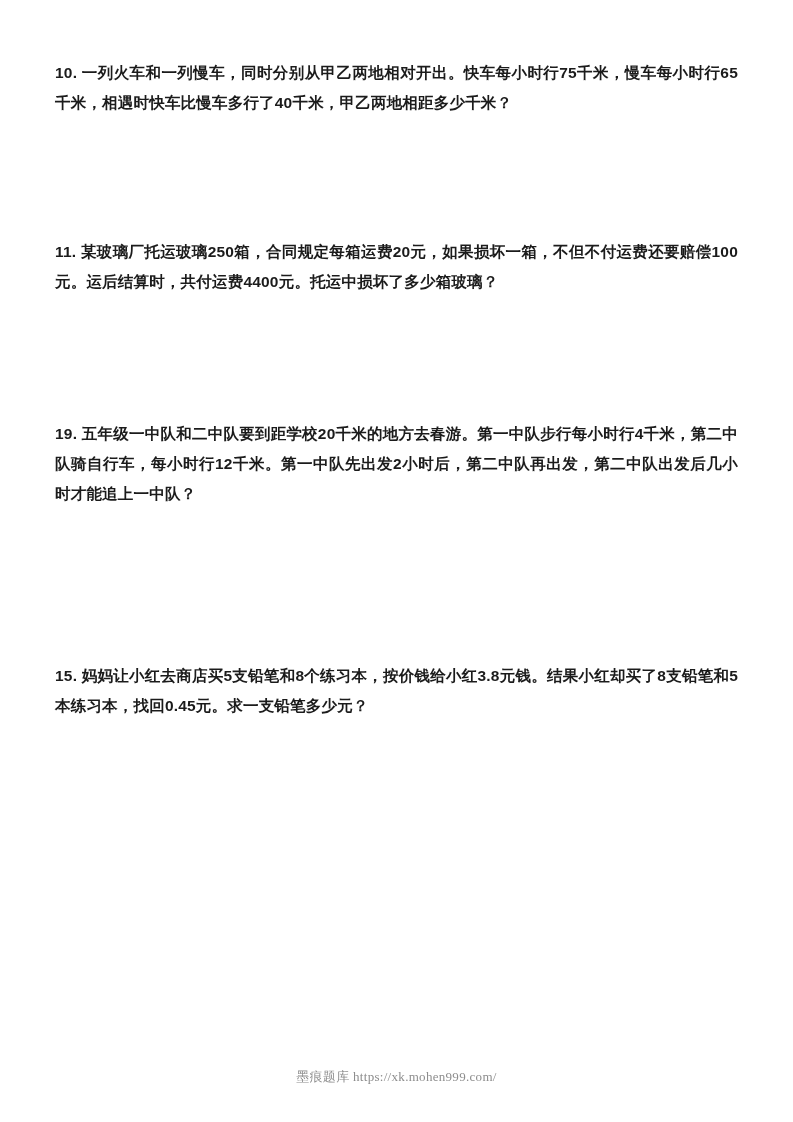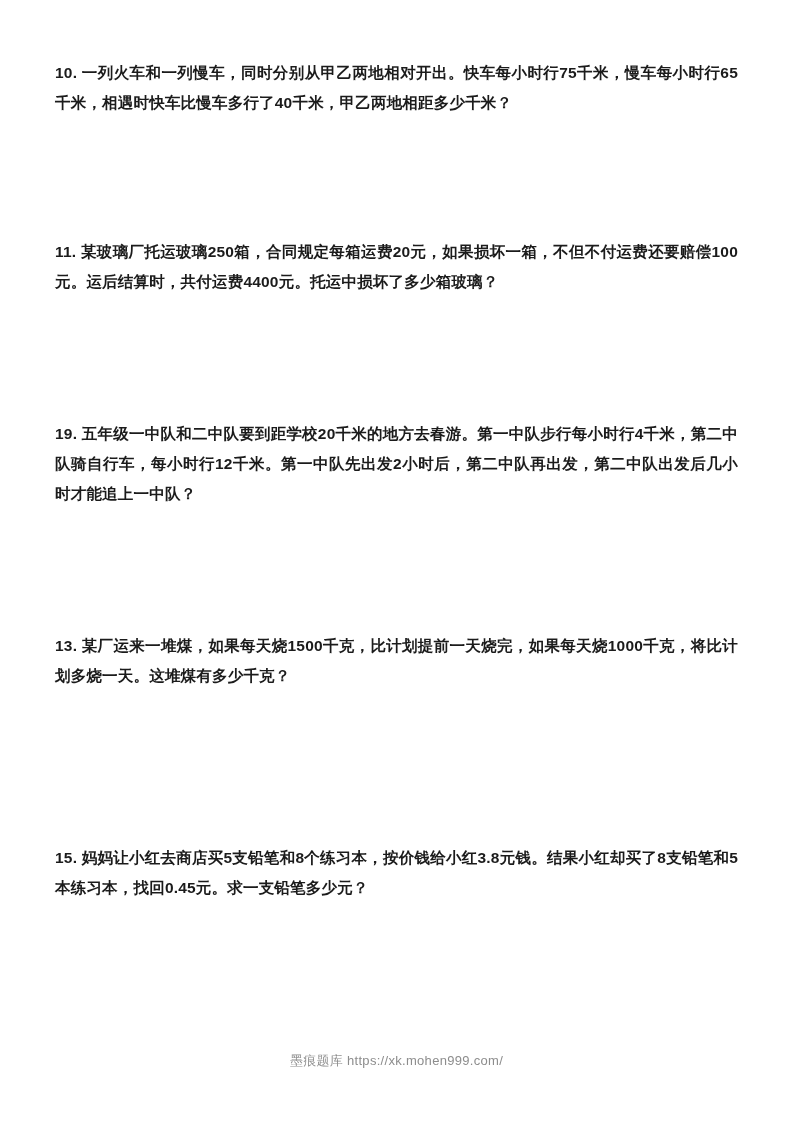--- a/index.html
+++ b/index.html
@@ -33,38 +33,37 @@
   .p-10 { margin-top: 8px; }
   .p-11 { margin-top: 119px; }
   .p-12 { margin-top: 122px; }
   .p-13 { margin-top: 122px; }
   .p-14 { margin-top: 152px; }
 
   .footer {
     position: absolute;
     left: 0;
     right: 0;
-    bottom: 52px;
+    bottom: 36px;
     text-align: center;
     font-size: 13px;
     color: #8d8d8d;
-    font-family: Liberation Sans, sans-serif;
+    font-family: Liberation Serif, serif;
     letter-spacing: 0.3px;
   }
 </style>
 </head>
 <body>
 
 <div class="page">
 
   <div class="problem p-10">10. 一列火车和一列慢车，同时分别从甲乙两地相对开出。快车每小时行75千米，慢车每小时行65千米，相遇时快车比慢车多行了40千米，甲乙两地相距多少千米？</div>
 
   <div class="problem p-11">11. 某玻璃厂托运玻璃250箱，合同规定每箱运费20元，如果损坏一箱，不但不付运费还要赔偿100元。运后结算时，共付运费4400元。托运中损坏了多少箱玻璃？</div>
 
   <div class="problem p-12">19. 五年级一中队和二中队要到距学校20千米的地方去春游。第一中队步行每小时行4千米，第二中队骑自行车，每小时行12千米。第一中队先出发2小时后，第二中队再出发，第二中队出发后几小时才能追上一中队？</div>
 
-  <div class="problem p-13">13. 某厂运来一堆煤，如果每天烧1500千克，比计划提前一天烧完，如果每天烧1000千克，将比计划多烧一天。这堆煤有多少千克？</div>
 
   <div class="problem p-14">15. 妈妈让小红去商店买5支铅笔和8个练习本，按价钱给小红3.8元钱。结果小红却买了8支铅笔和5本练习本，找回0.45元。求一支铅笔多少元？</div>
 
   <div class="footer">墨痕题库 https://xk.mohen999.com/</div>
 
 </div>
 
 </body></html>

